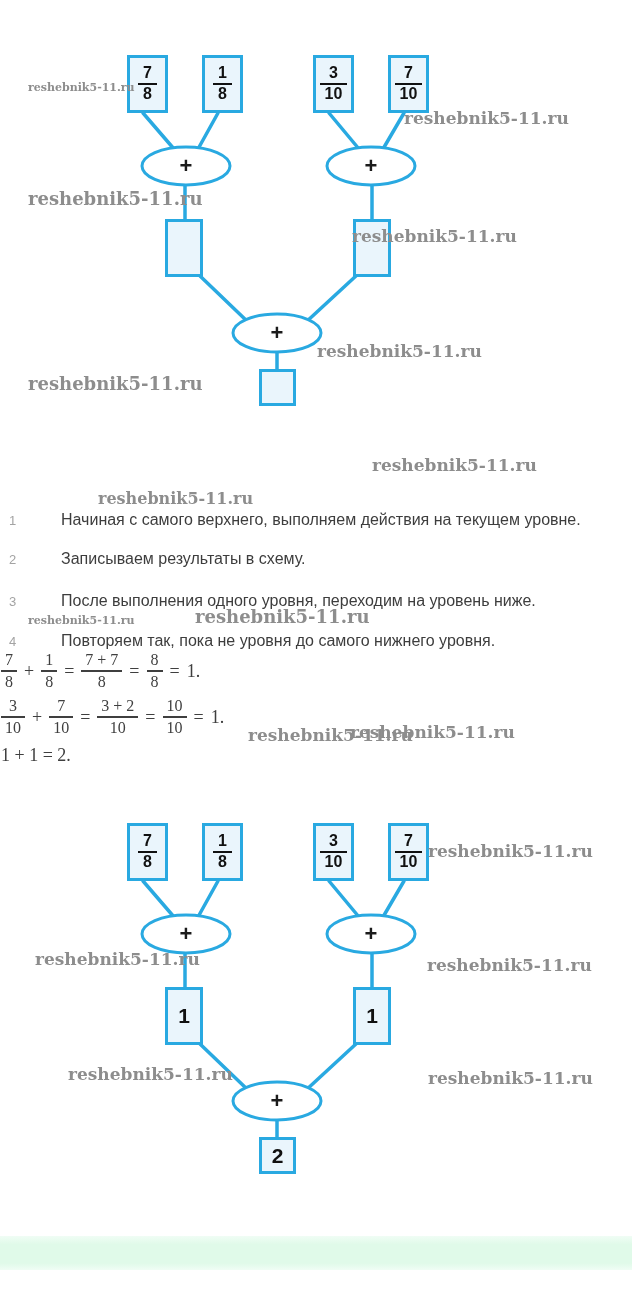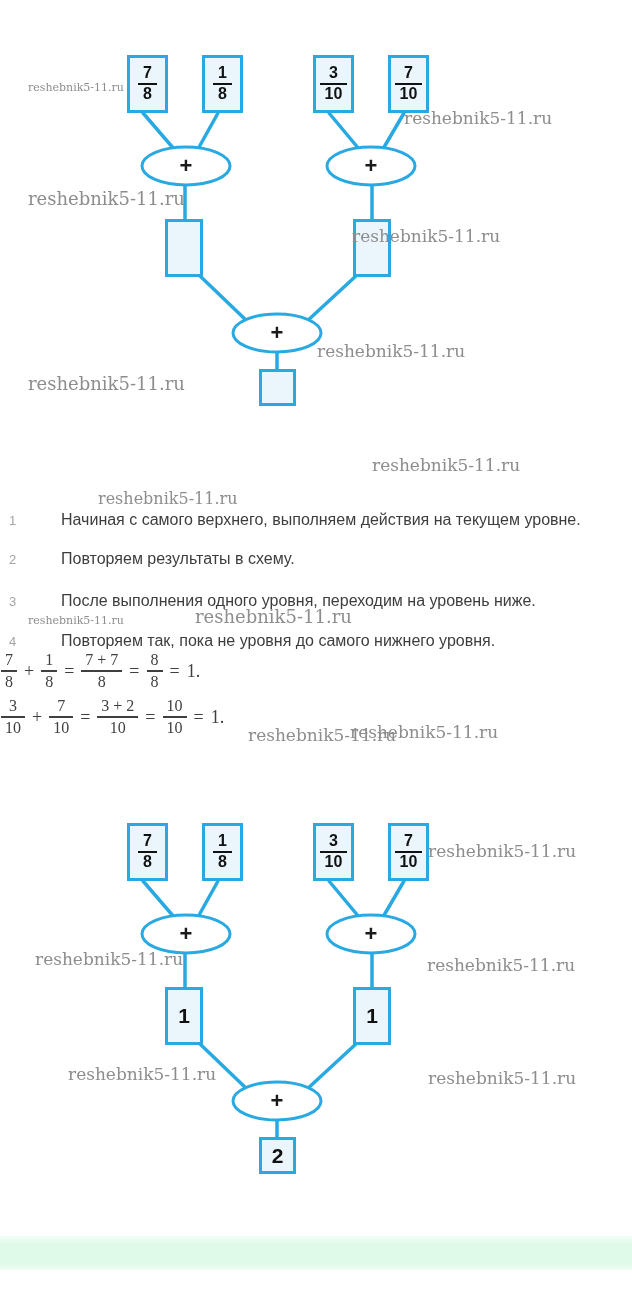--- a/index.html
+++ b/index.html
@@ -30,21 +30,21 @@
   .equations{position:absolute;left:1px;top:648px;color:var(--equation);
              font-family:"Liberation Serif",serif;}
   .eq-line{display:flex;align-items:center;gap:7px;height:46px;}
   .eq-line.plain{height:26px;margin-top:2px;font-size:18px;}
   .efrac{display:inline-flex;flex-direction:column;align-items:center;font-size:16px;line-height:1.12;}
   .efrac .fr-num,.efrac .fr-den{padding:0 4px;white-space:nowrap;}
   .efrac .fr-bar{align-self:stretch;height:1.5px;background:var(--equation);margin:1px 0;}
   .op,.eq-txt{font-size:18px;}
 
   
-  .watermark{position:absolute;font-family:"DejaVu Serif",serif;font-weight:normal;
+  .watermark{position:absolute;font-family:"DejaVu Serif",serif;font-weight:bold;
              color:var(--watermark);white-space:nowrap;line-height:1;}
 
   
   .green-bar{position:absolute;left:0;top:1236px;width:632px;height:34px;
              background:linear-gradient(to bottom,#f0fdf5,var(--highlight-bar) 25%,var(--highlight-bar) 80%,#f0fdf5);}
 </style>
 </head>
 <body>
 
 <div class="page">
@@ -106,21 +106,21 @@
       </div>
     </div>
 
   <div>
     <div class="step step-1">
       <span class="step-num">1</span>
       <span class="step-text">Начиная с самого верхнего, выполняем действия на текущем уровне.</span>
     </div>
     <div class="step step-2">
       <span class="step-num">2</span>
-      <span class="step-text">Повторяем результаты в схему.</span>
+      <span class="step-text">Записываем результаты в схему.</span>
     </div>
     <div class="step step-3">
       <span class="step-num">3</span>
       <span class="step-text">После выполнения одного уровня, переходим на уровень ниже.</span>
     </div>
     <div class="step step-4">
       <span class="step-num">4</span>
       <span class="step-text">Повторяем так, пока не уровня до самого нижнего уровня.</span>
     </div>
   </div>
@@ -176,20 +176,23 @@
       <span class="op">=</span>
       <span class="efrac">
         <span class="fr-num">10</span>
         <span class="fr-bar"></span>
         <span class="fr-den">10</span>
       </span>
       <span class="op">=</span>
       <span class="eq-txt">1.</span>
     </div>
 
+    <div class="eq-line plain">
+      <span class="eq-txt">1 + 1 = 2.</span>
+    </div>
   </div>
 
   <div class="diagram second" id="diagram-bottom">
       <svg width="632" height="412">
         <line x1="143" y1="113" x2="174" y2="149" stroke="#29a9e1" stroke-width="3.5" stroke-linecap="round"></line>
         <line x1="218" y1="113" x2="198" y2="149" stroke="#29a9e1" stroke-width="3.5" stroke-linecap="round"></line>
         <line x1="329" y1="113" x2="359" y2="149" stroke="#29a9e1" stroke-width="3.5" stroke-linecap="round"></line>
         <line x1="404" y1="113" x2="383" y2="149" stroke="#29a9e1" stroke-width="3.5" stroke-linecap="round"></line>
         <line x1="185" y1="184" x2="185" y2="220" stroke="#29a9e1" stroke-width="3.5" stroke-linecap="round"></line>
         <line x1="372" y1="184" x2="372" y2="220" stroke="#29a9e1" stroke-width="3.5" stroke-linecap="round"></line>

